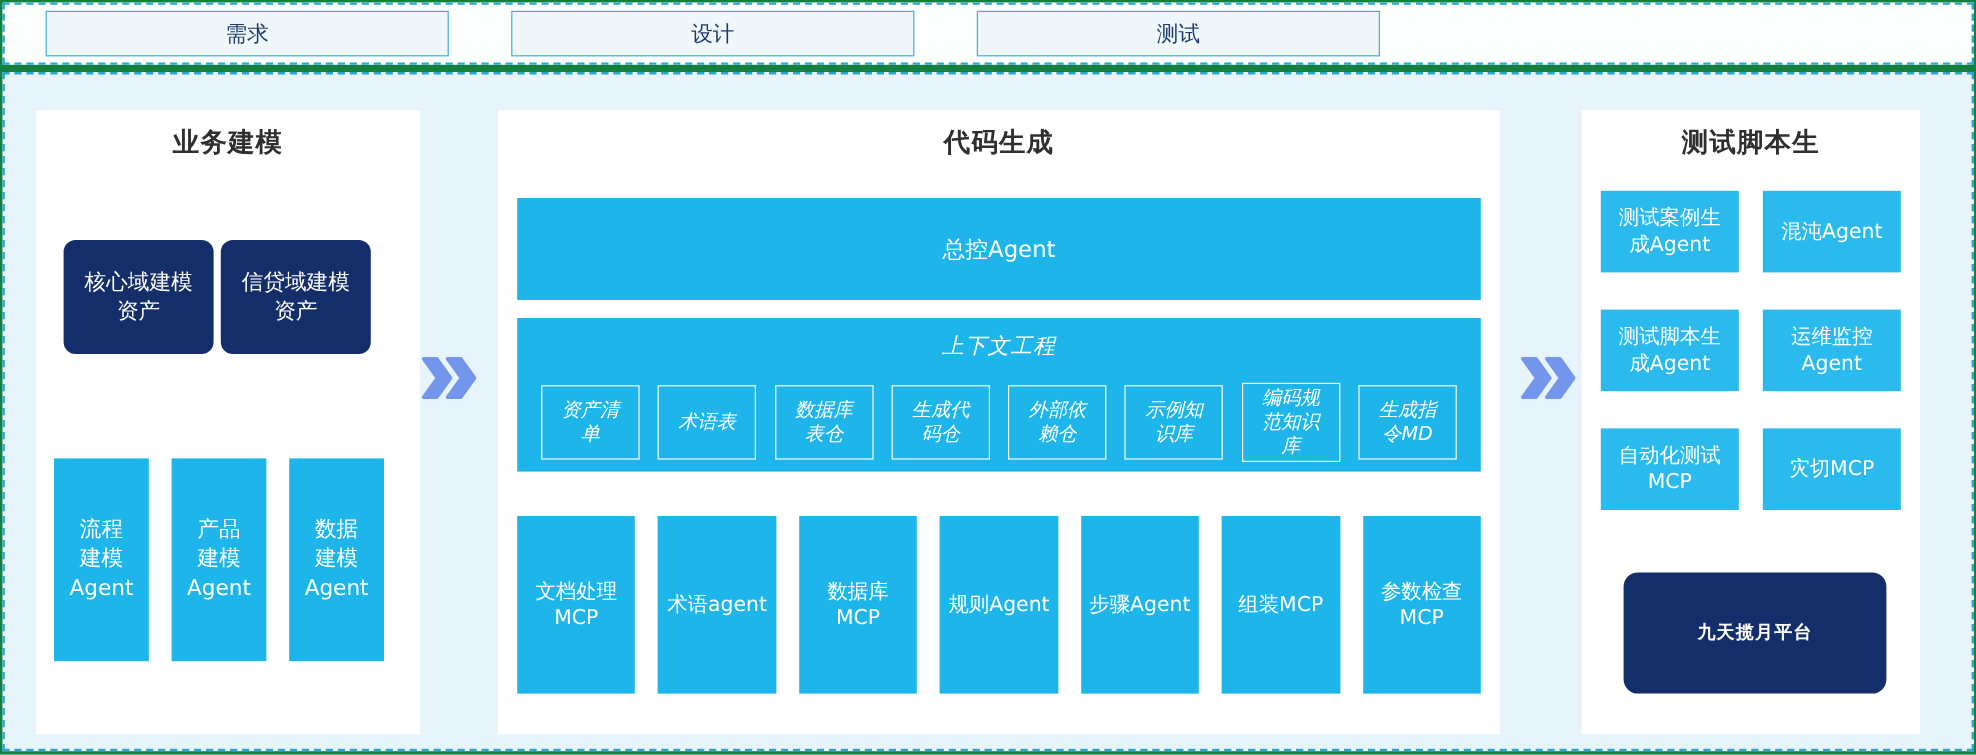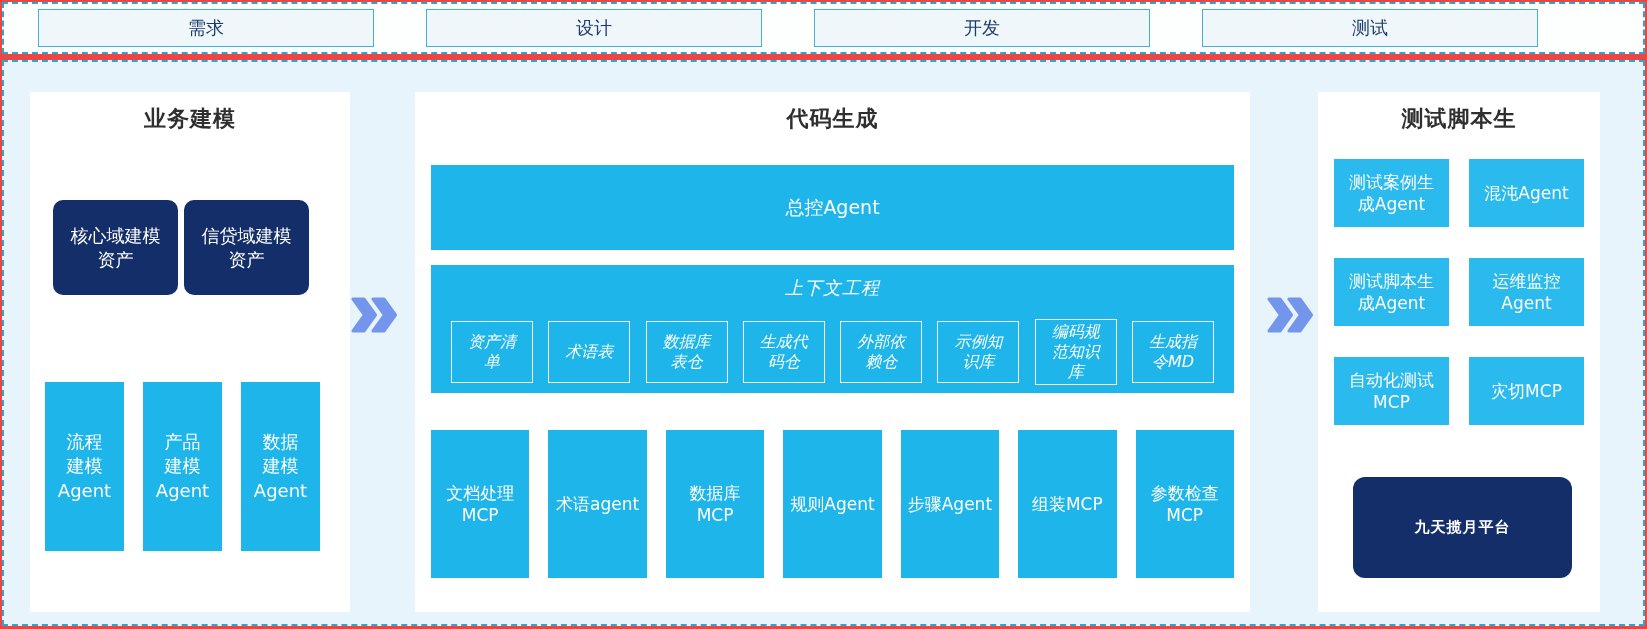--- a/index.html
+++ b/index.html
@@ -3,21 +3,21 @@
 <meta charset="utf-8">
 <style>
   :root{
     --cyan:#1EB5EA; --cyan-light:#2BBAED; --navy:#132E68;
     --area-bg:#E8F4FB; --dashed:#2BA7CE; --phase-bg:#F0F7FB; --phase-border:#44AFDA;
     --phase-text:#1C3A6B; --title-text:#2F2F2F; --chevron:#7396EC; --box-text:#FFFFFF;
   }
   *{box-sizing:border-box;margin:0;padding:0;}
   html,body{background:#fff;}
   body{font-family:"DejaVu Sans","Liberation Sans",sans-serif;}
-  .stage{position:relative;width:1647px;height:629px;background:#ef4444;overflow:hidden;padding-left:24px;}
+  .stage{position:relative;width:1647px;height:629px;background:#15803d;overflow:hidden;padding-left:24px;}
 
   
   .phase-bar{position:absolute;left:2px;top:2px;width:1643px;height:52px;
     border:2px dashed var(--dashed);background:#fdfefe;
     display:flex;align-items:center;padding-left:34px;gap:52px;}
   .phase-box{width:336px;height:38px;background:var(--phase-bg);
     border:1px solid var(--phase-border);color:var(--phase-text);
     display:flex;align-items:center;justify-content:center;font-size:18px;}
 
   
@@ -71,21 +71,20 @@
   .chevron svg{display:block;}
 </style>
 </head>
 <body>
 
 <div class="stage">
 
   <div class="phase-bar">
     <div class="phase-box">需求</div>
     <div class="phase-box">设计</div>
-    <div class="phase-box">开发</div>
     <div class="phase-box">测试</div>
   </div>
 
   <div class="main-area">
 
     <section class="panel panel-left">
       <h2>业务建模</h2>
       <div class="asset-row">
         <div class="box navy-box">核心域建模
 资产</div>

